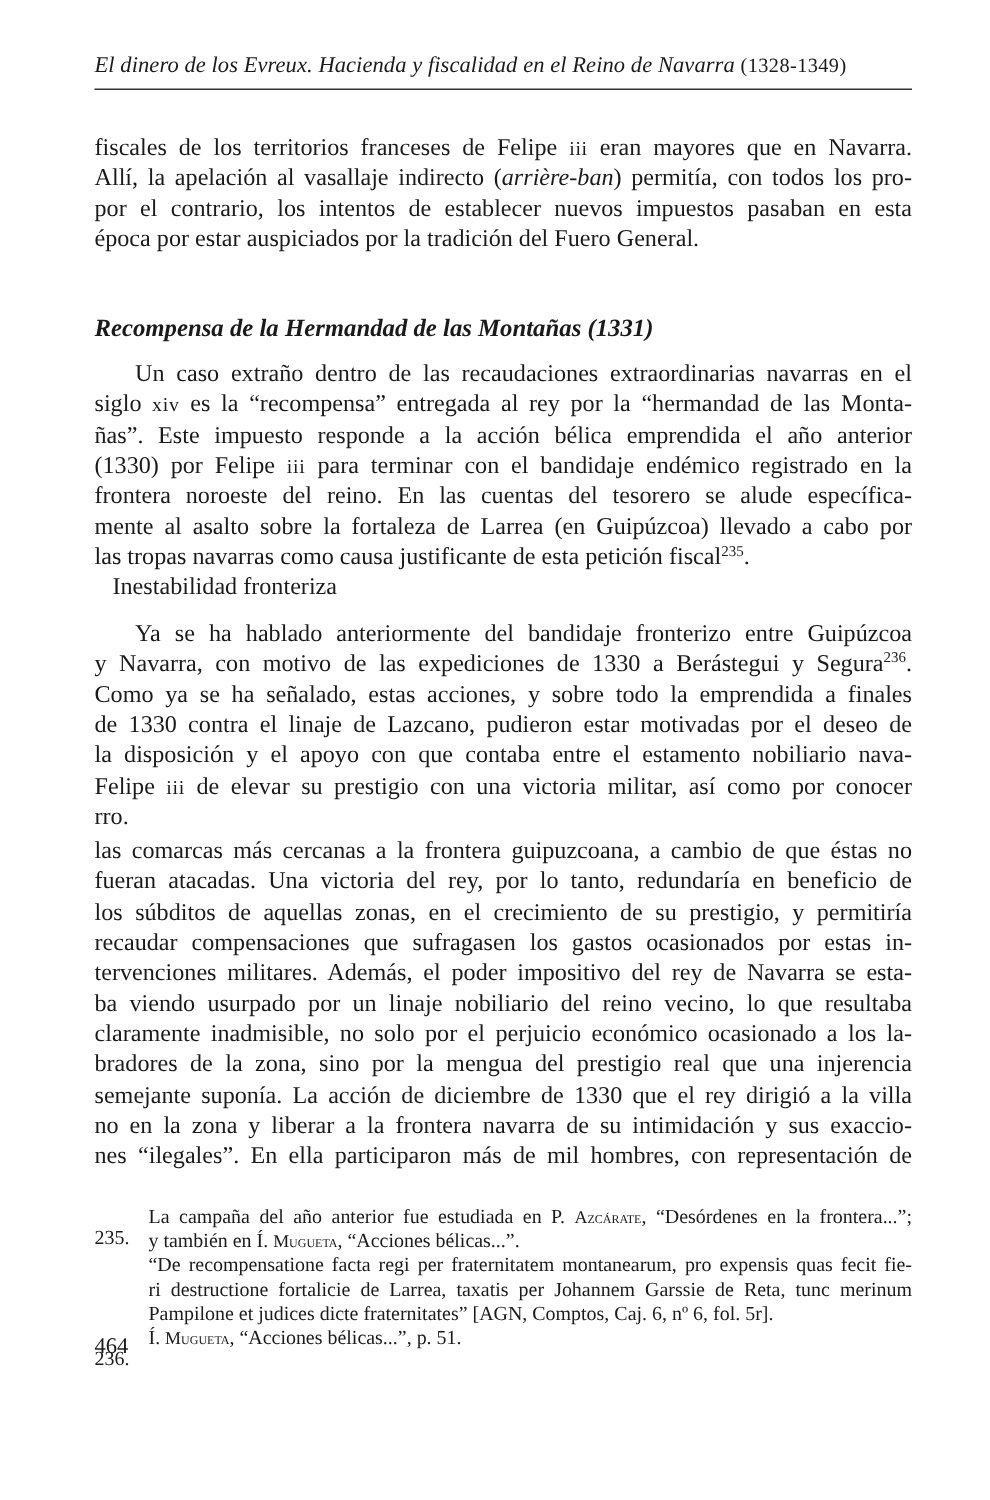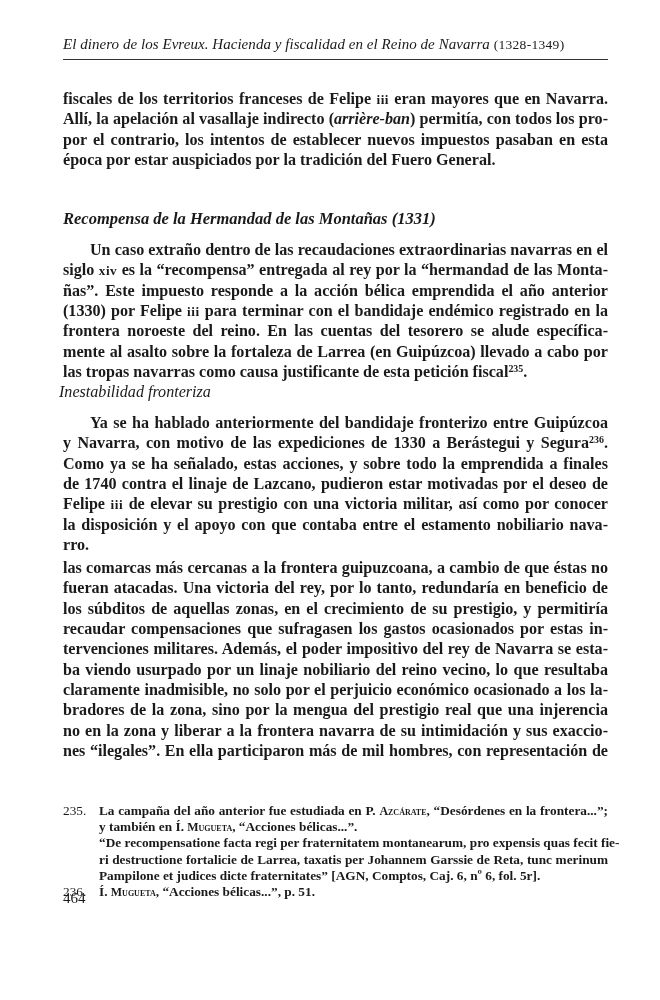--- a/index.html
+++ b/index.html
@@ -51,21 +51,20 @@
       font-size: 16.1px;
       line-height: 20.35px;
       text-align: justify;
     }
     .line {
       display: block;
       text-align: justify;
       text-align-last: justify;
       white-space: nowrap;
       height: 20.35px;
-      font-weight: bold;
     }
     .line.last {
       text-align-last: left;
     }
     .sc {
       font-variant: small-caps;
       font-size: 0.9em;
     }
     .scl {
       font-size: 0.82em;
@@ -80,42 +79,41 @@
       position: absolute;
       left: 63px;
       top: 209px;
       font-weight: bold;
       font-size: 16.5px;
       white-space: nowrap;
       font-style: italic;
     }
     .sub-heading {
       position: absolute;
-      left: 59px;
+      left: 75px;
       top: 383px;
-      font-style: italic;
       font-size: 16.1px;
       white-space: nowrap;
     }
     .footnotes {
       position: absolute;
       left: 63px;
       top: 803px;
       width: 545px;
       font-size: 13.3px;
       line-height: 16.2px;
     }
     .fn {
       position: relative;
       padding-left: 36px;
     }
     .fn-num {
       position: absolute;
       left: 0;
-      top: 0;
+      top: 14px;
     }
     .fn .line {
       height: 16.2px;
     }
     .page-number {
       position: absolute;
       left: 63px;
       top: 890px;
       font-size: 15px;
     }
@@ -150,35 +148,36 @@
     <span class="line">mente al asalto sobre la fortaleza de Larrea (en Guipúzcoa) llevado a cabo por</span>
     <span class="line last"><span>las tropas navarras como causa justificante de esta petición fiscal</span><sup>235</sup><span>.</span></span>
   </div>
 
   <div class="sub-heading">Inestabilidad fronteriza</div>
 
   <div class="body-text" style="top:413px;">
     <span class="line" style="padding-left:27px;">Ya se ha hablado anteriormente del bandidaje fronterizo entre Guipúzcoa</span>
     <span class="line"><span>y Navarra, con motivo de las expediciones de 1330 a Berástegui y Segura</span><sup>236</sup><span>.</span></span>
     <span class="line">Como ya se ha señalado, estas acciones, y sobre todo la emprendida a finales</span>
-    <span class="line">de 1740 contra el linaje de Lazcano, pudieron estar motivadas por el deseo de</span>
+    <span class="line">de 1330 contra el linaje de Lazcano, pudieron estar motivadas por el deseo de</span>
+    <span class="line">la disposición y el apoyo con que contaba entre el estamento nobiliario nava-</span>
     <span class="line"><span>Felipe </span><span class="scl">iii</span><span> de elevar su prestigio con una victoria militar, así como por conocer</span></span>
-    <span class="line">la disposición y el apoyo con que contaba entre el estamento nobiliario nava-</span>
     <span class="line last">rro.</span>
   </div>
 
   <div class="body-text" style="top:558px;">
     <span class="line">las comarcas más cercanas a la frontera guipuzcoana, a cambio de que éstas no</span>
     <span class="line">fueran atacadas. Una victoria del rey, por lo tanto, redundaría en beneficio de</span>
     <span class="line">los súbditos de aquellas zonas, en el crecimiento de su prestigio, y permitiría</span>
     <span class="line">recaudar compensaciones que sufragasen los gastos ocasionados por estas in-</span>
     <span class="line">tervenciones militares. Además, el poder impositivo del rey de Navarra se esta-</span>
     <span class="line">ba viendo usurpado por un linaje nobiliario del reino vecino, lo que resultaba</span>
     <span class="line">claramente inadmisible, no solo por el perjuicio económico ocasionado a los la-</span>
     <span class="line">bradores de la zona, sino por la mengua del prestigio real que una injerencia</span>
+    <span class="line">semejante suponía. La acción de diciembre de 1330 que el rey dirigió a la villa</span>
     <span class="line">no en la zona y liberar a la frontera navarra de su intimidación y sus exaccio-</span>
     <span class="line">nes “ilegales”. En ella participaron más de mil hombres, con representación de</span>
   </div>
 
   <div class="footnotes">
     <div class="fn">
       <span class="fn-num">235.</span>
       <span class="line"><span>La campaña del año anterior fue estudiada en P. </span><span class="sc">Azcárate</span><span>, “Desórdenes en la frontera...”;</span></span>
       <span class="line last"><span>y también en Í. </span><span class="sc">Mugueta</span><span>, “Acciones bélicas...”.</span></span>
       <span class="line">“De recompensatione facta regi per fraternitatem montanearum, pro expensis quas fecit fie-</span>

